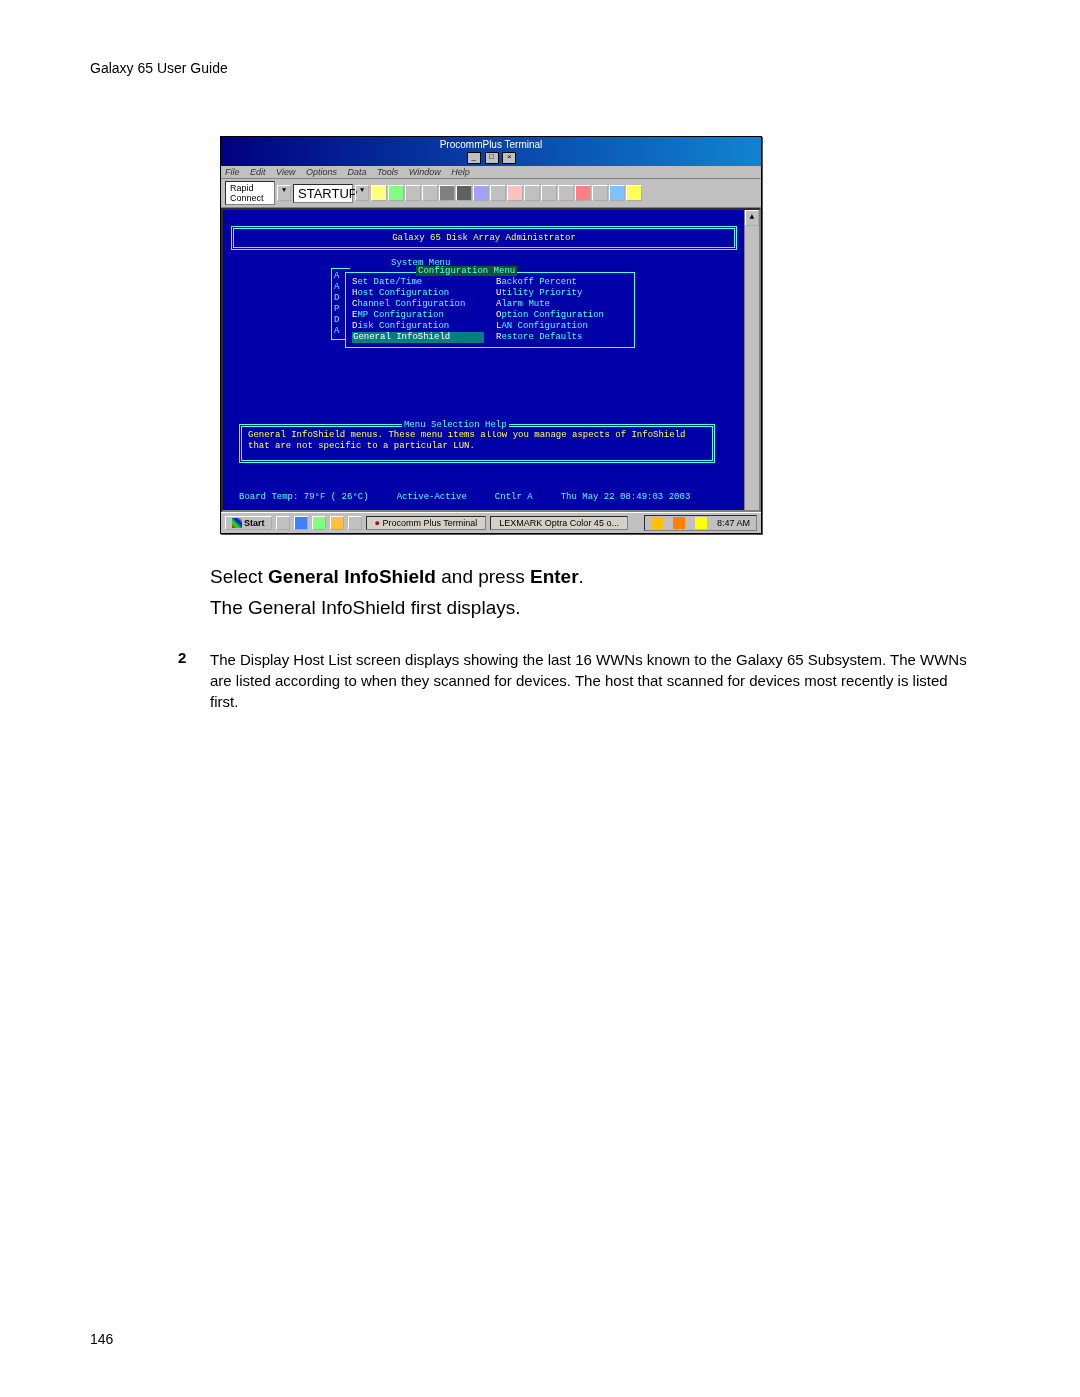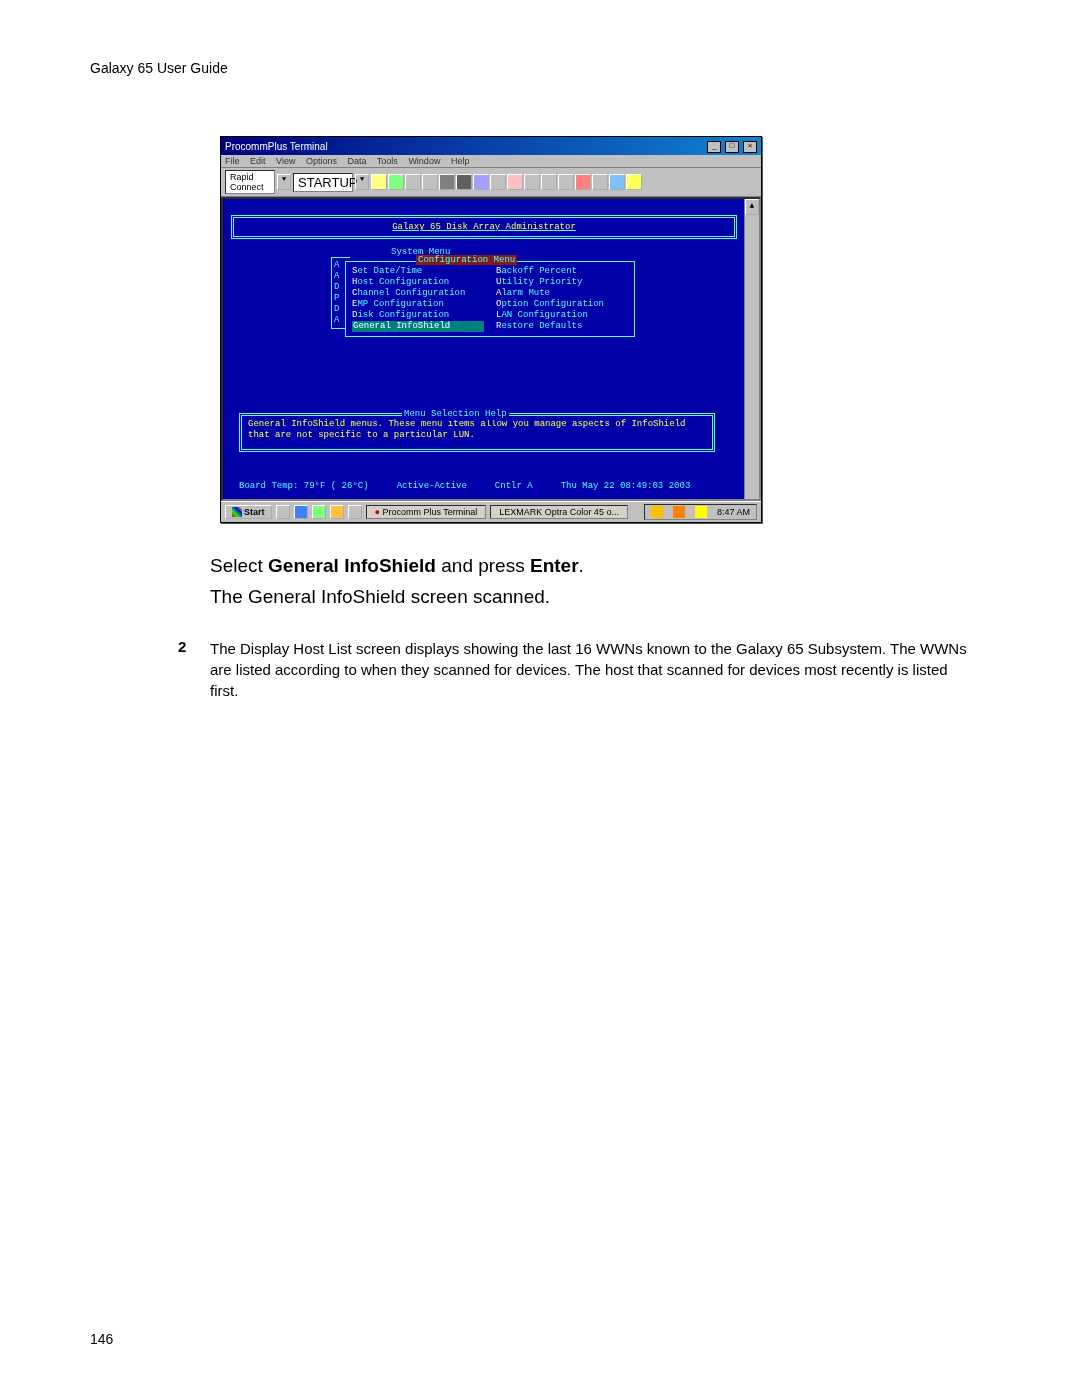--- a/index.html
+++ b/index.html
@@ -36,20 +36,21 @@
   }
   .win-titlebar {
     background: linear-gradient(to right, #000080, #1084d0);
     color: #fff;
     padding: 2px 4px;
     display: flex;
     justify-content: space-between;
     align-items: center;
     font-family: Arial, sans-serif;
     font-size: 10px;
+    flex-direction: column;
   }
   .win-title-buttons span {
     display: inline-block;
     width: 12px;
     height: 10px;
     background: #c0c0c0;
     border: 1px solid #000;
     margin-left: 1px;
     text-align: center;
     line-height: 8px;
@@ -57,21 +58,21 @@
     font-size: 8px;
   }
   .win-menubar {
     background: #c0c0c0;
     padding: 1px 4px;
     font-family: Arial, sans-serif;
     font-size: 9px;
     color: #333;
     border-bottom: 1px solid #808080;
   }
-  .win-menubar span { margin-right: 8px; }
+  .win-menubar span { margin-right: 8px; font-style: italic; }
   .win-toolbar {
     background: #c0c0c0;
     padding: 2px 4px;
     display: flex;
     align-items: center;
     gap: 2px;
     border-bottom: 1px solid #808080;
   }
   .tb-label {
     font-family: Arial, sans-serif;
@@ -119,21 +120,20 @@
     background: #c0c0c0;
     border: 1px outset #fff;
     text-align: center;
     font-size: 8px;
     line-height: 12px;
   }
   .term-inner {
     position: absolute;
     left: 8px; right: 22px; top: 4px; bottom: 4px;
     color: #55ffff;
-    text-decoration: underline;
   }
   .title-box {
     border: 3px double #55ffff;
     text-align: center;
     padding: 4px 2px;
     color: #ffff55;
     margin: 12px 0 18px 0;
   }
   .sysmenu-stack {
     position: relative;
@@ -164,21 +164,21 @@
     border: 1px solid #55ffff;
     background: #0000a8;
     padding: 4px 6px;
     color: #55ffff;
     width: 276px;
   }
   .config-label {
     position: absolute;
     top: -7px;
     left: 70px;
-    background: #7f1d1d;
+    background: #14532d;
     padding: 0 2px;
     color: #55ffff;
   }
   .config-cols {
     display: flex;
     gap: 12px;
   }
   .config-col {
     flex: 1;
     line-height: 11px;
@@ -420,21 +420,21 @@
         </div>
       </div>
 
     </div>
   </div>
 
   <div class="body-text">
     <p>
       <span>Select </span><b>General InfoShield</b><span> and press </span><b>Enter</b><span>.</span>
     </p>
-    <p>The General InfoShield screen scanned.</p>
+    <p>The General InfoShield first displays.</p>
   </div>
 
   <div class="step">
     <div class="step-num">2</div>
     <div class="step-body">
       <p>The Display Host List screen displays showing the last 16 WWNs known to the Galaxy 65 Subsystem. The WWNs are listed according to when they scanned for devices. The host that scanned for devices most recently is listed first.</p>
     </div>
   </div>
 
   <div class="pagenum">146</div>

